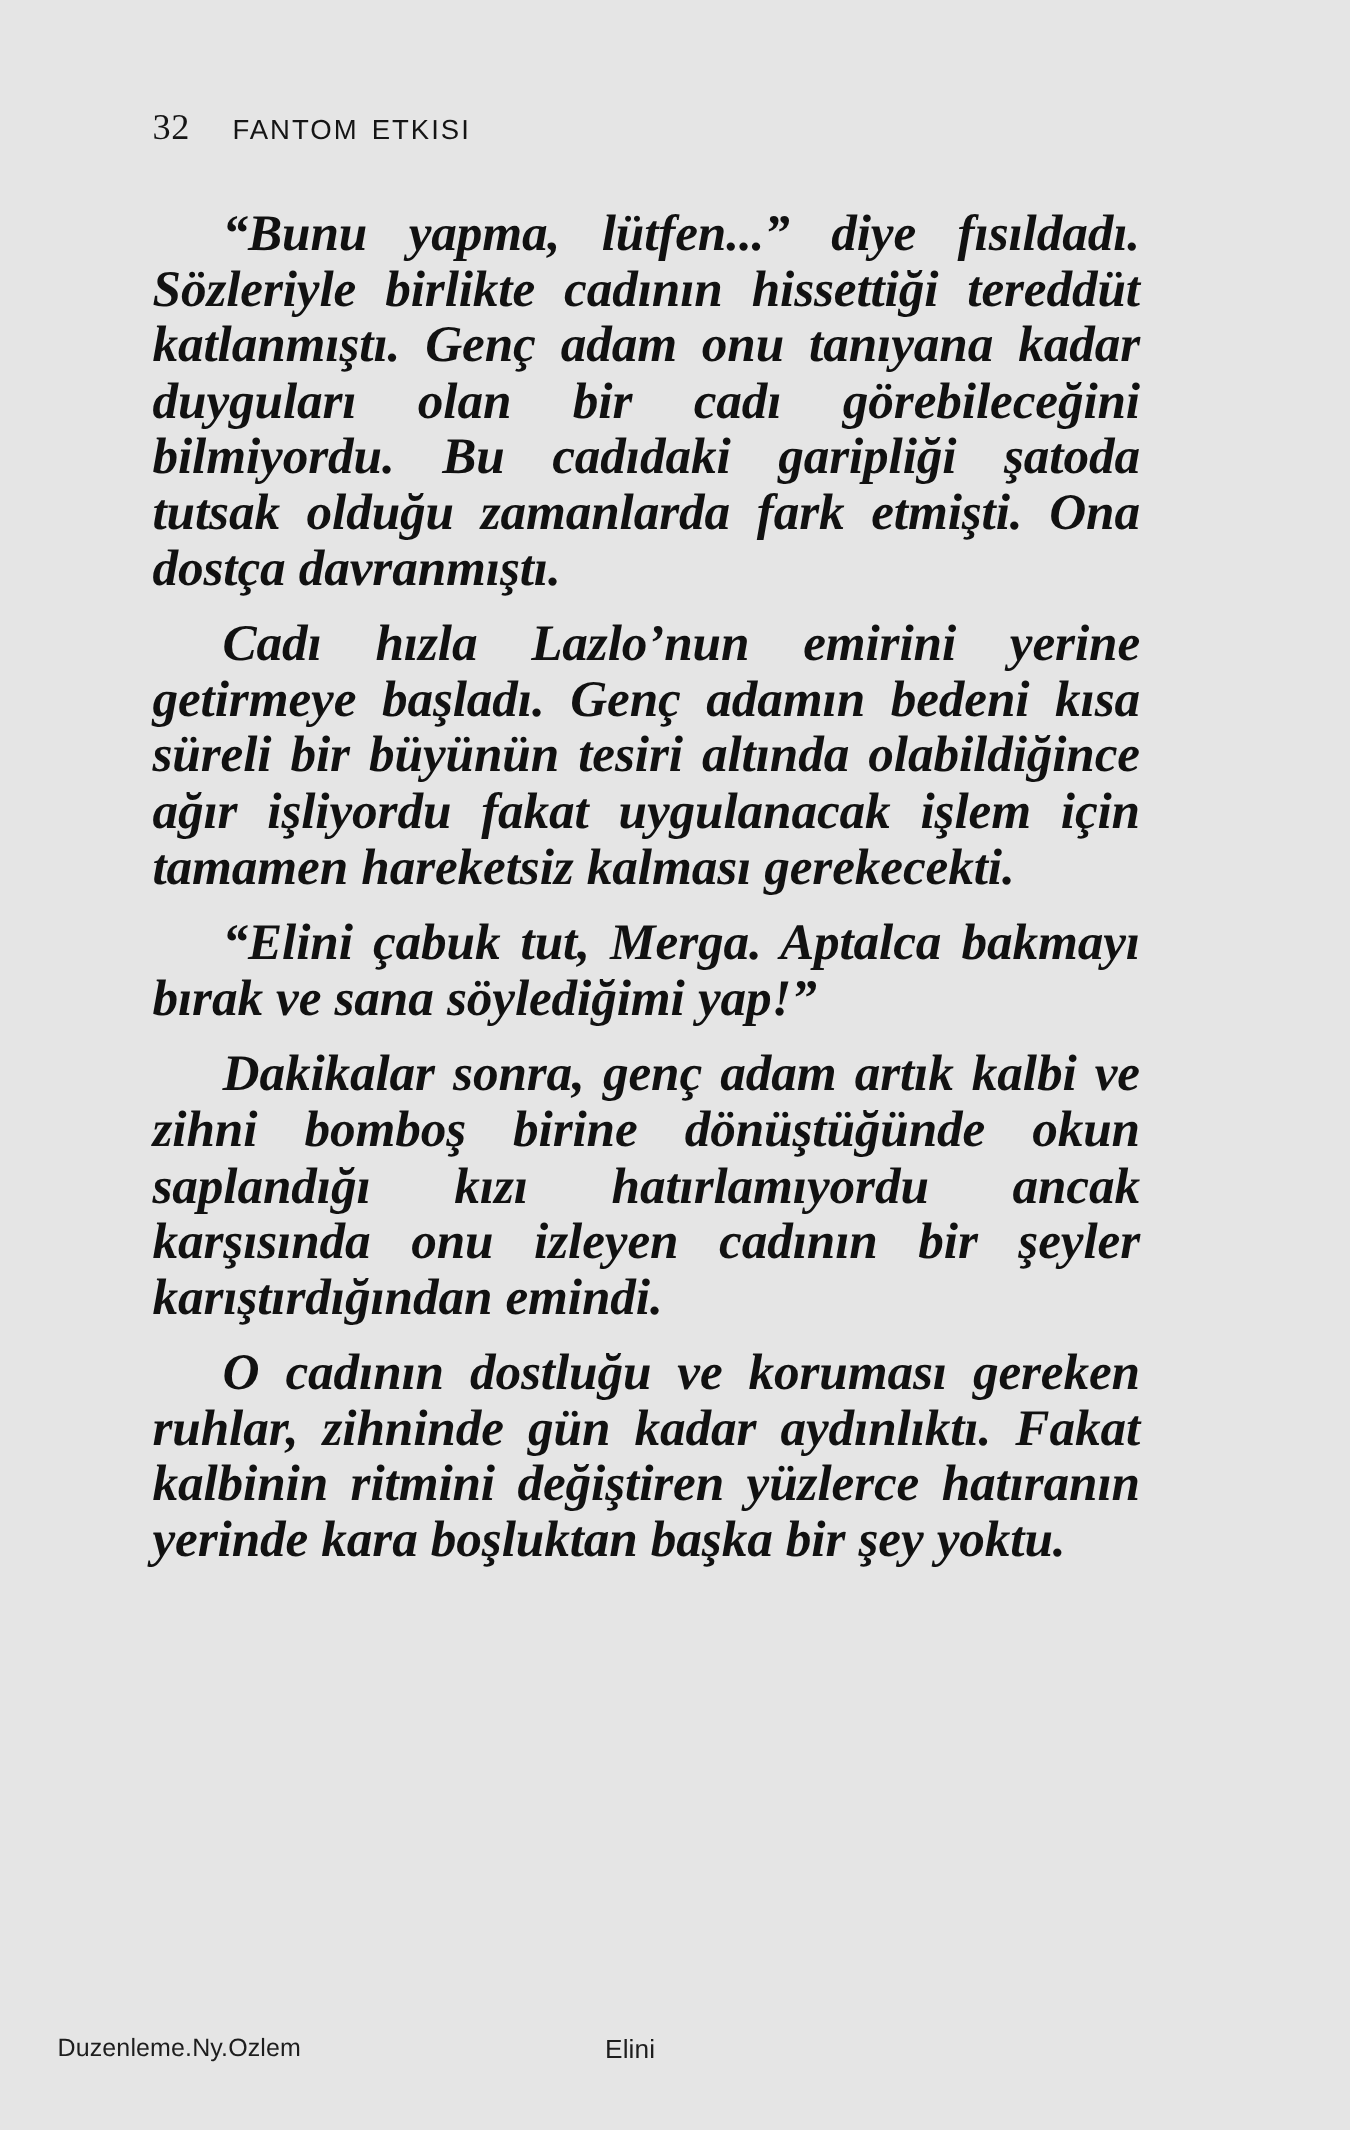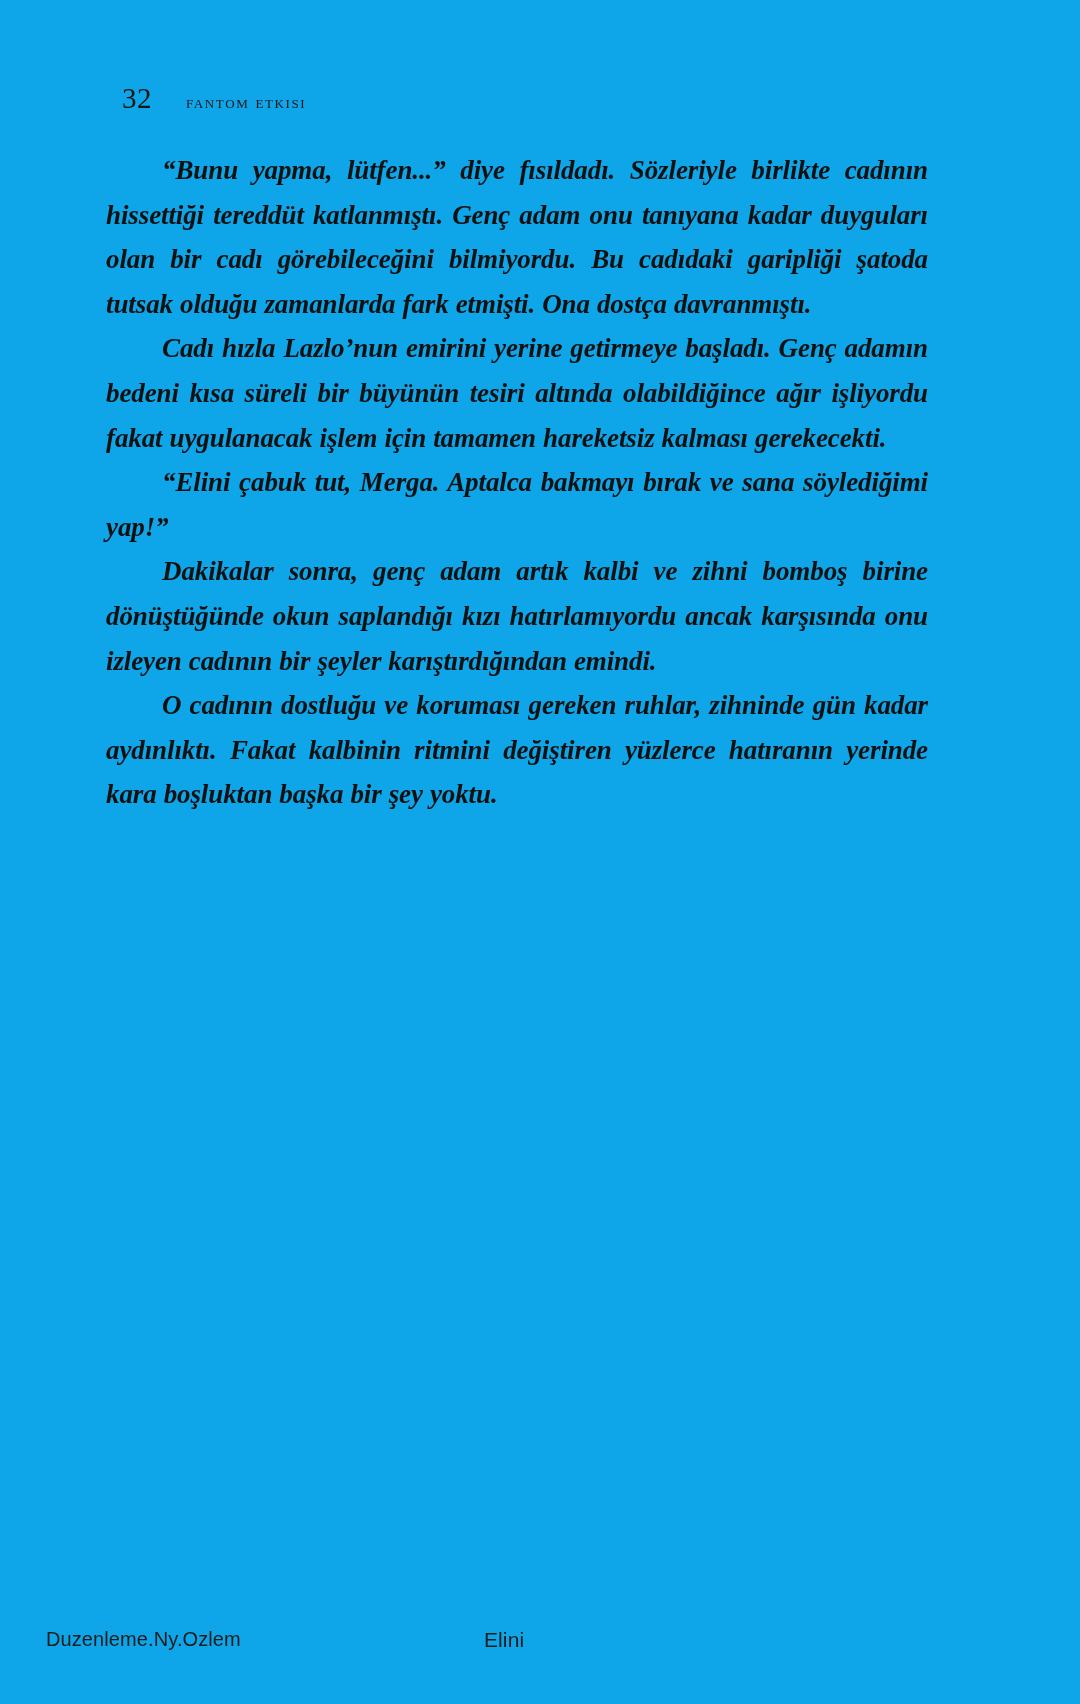--- a/index.html
+++ b/index.html
@@ -15,66 +15,66 @@
     position: relative;
     overflow: hidden;
   }
 
   .page {
     position: absolute;
     left: 0;
     top: 0;
     width: 1080px;
     height: 1704px;
-    background: #0ea5e9;
+    background: #e5e5e5;
   }
 
   
   .running-head {
     position: absolute;
     left: 122px;
     top: 82px;
     display: flex;
     align-items: baseline;
     gap: 34px;
     white-space: nowrap;
   }
   .folio {
     font-family: "Liberation Serif", serif;
     font-size: 29px;
     letter-spacing: 0.5px;
     color: #151515;
   }
   .head-title {
-    font-family: Liberation Serif, serif;
-    font-size: 18px;
+    font-family: Liberation Sans, sans-serif;
+    font-size: 32px;
     font-variant: small-caps;
     text-transform: lowercase;
     letter-spacing: 1.6px;
     color: #151515;
   }
 
   
   .textblock {
     position: absolute;
     left: 106px;
     top: 148px;
     width: 822px;
   }
   .para {
     font-family: "Liberation Serif", serif;
     font-style: italic;
     font-weight: 700;
-    font-size: 27px;
+    font-size: 41px;
     line-height: 44.6px;
     text-align: justify;
     text-justify: inter-word;
     letter-spacing: -0.1px;
     word-spacing: 0.4px;
-    margin: 0;
+    margin: 16px;
     text-indent: 56px;
     color: #111111;
     hyphens: none;
   }
   .para:last-child { text-align: justify; }
   .para.first { text-indent: 56px; }
 
   
   .speck-para {
     position: relative;

